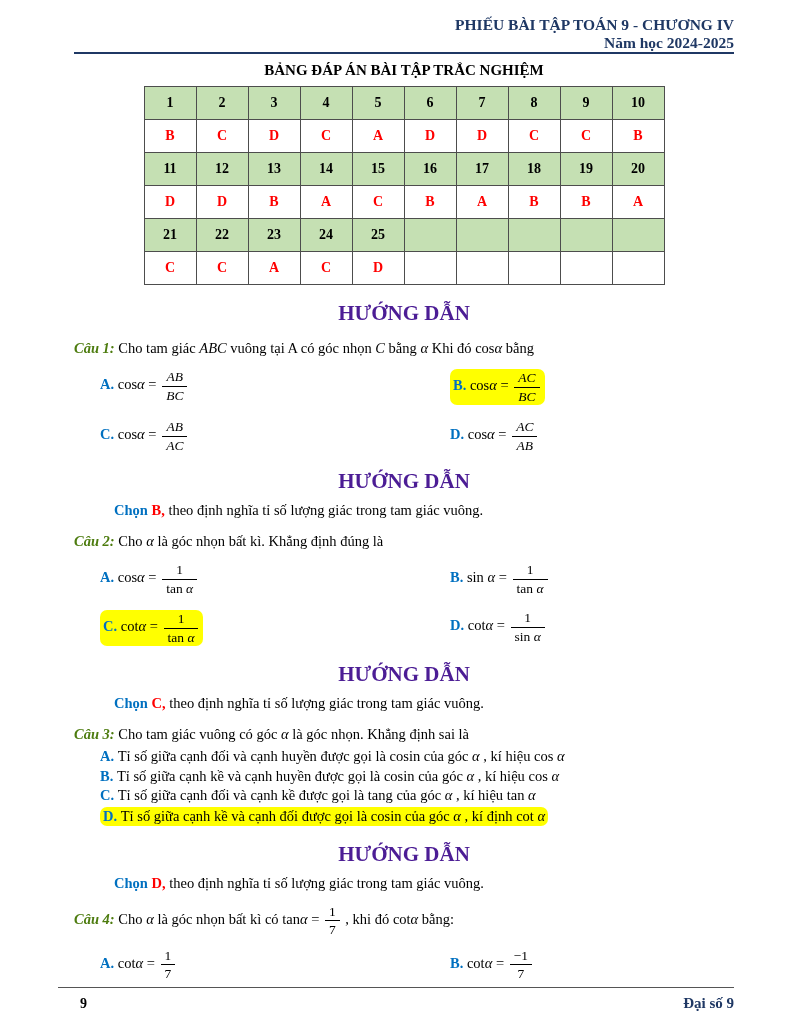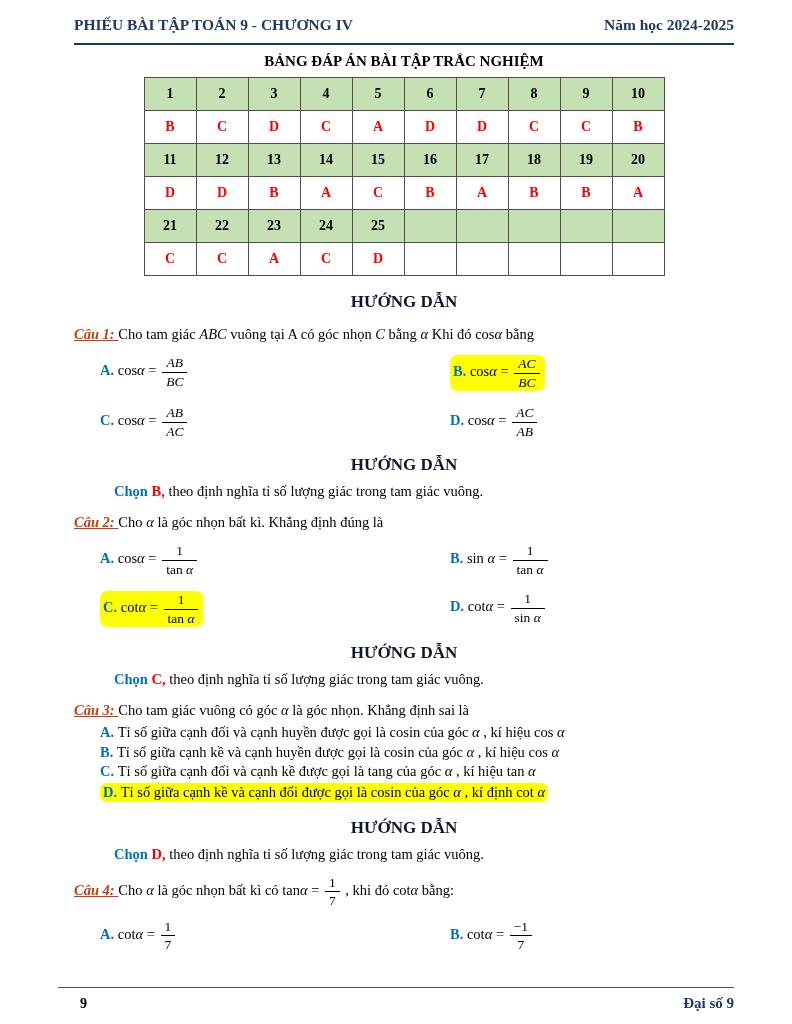--- a/index.html
+++ b/index.html
@@ -6,46 +6,46 @@
   html, body { background: #ffffff; }
   body {
     width: 792px; height: 1024px; position: relative;
     font-family: "Liberation Serif", serif;
     font-size: 14.5px; color: #000;
     overflow: hidden;
   }
   .page { padding: 16px 58px 0 74px; }
 
   .hdr {
-    display: flex; justify-content: space-between; align-items: flex-start;
-    border-bottom: 2px solid #1f3864; padding-bottom: 9px;
+    display: flex; justify-content: space-between; align-items: flex-end;
+    border-bottom: 2px solid #1f3864; padding-bottom: 0; flex-direction: column;
   }
   .hdr .t { color: #1f3864; font-weight: bold; font-size: 15.5px; }
 
   .sec { color: #ff0000; font-weight: bold; font-size: 15px; margin-top: 10px; }
 
   .tbl-title { text-align: center; font-weight: bold; font-size: 15px; margin-top: 8px; }
 
   table.ans { border-collapse: collapse; margin: 7px auto 0 auto; }
   table.ans td {
     border: 1px solid #4d4d4d; width: 52px; height: 33px;
     text-align: center; vertical-align: middle;
     font-weight: bold; font-size: 14px;
   }
   tr.numbers td { background: #c5e0b3; color: #000; }
   tr.answers td { background: #ffffff; color: #ff0000; }
 
   .guide {
-    text-align: center; color: #0f172a; font-weight: bold;
-    font-size: 17px; margin: 16px 0 6px 0;
+    text-align: center; color: #4c1d95; font-weight: bold;
+    font-size: 21px; margin: 16px 0 6px 0;
   }
 
   .q-block { margin-top: 12px; }
   .q-line { line-height: 1.45; }
-  .q-label { color: #c2410c; font-weight: bold; font-style: italic; text-decoration: underline; }
+  .q-label { color: #4d7c0f; font-weight: bold; font-style: italic; }
 
   .opts-two {
     display: grid; grid-template-columns: 350px 1fr;
     row-gap: 14px; padding-left: 26px; margin: 10px 0 4px 0;
   }
   .opts-one { padding-left: 26px; margin: 3px 0 2px 0; }
   .opts-one .opt { margin: 2.5px 0; }
 
   .opt-label { color: #0070c0; font-weight: bold; }
   .hl { background: #ffff00; padding: 1px 3px; display: inline-block; border-radius: 7px; }

